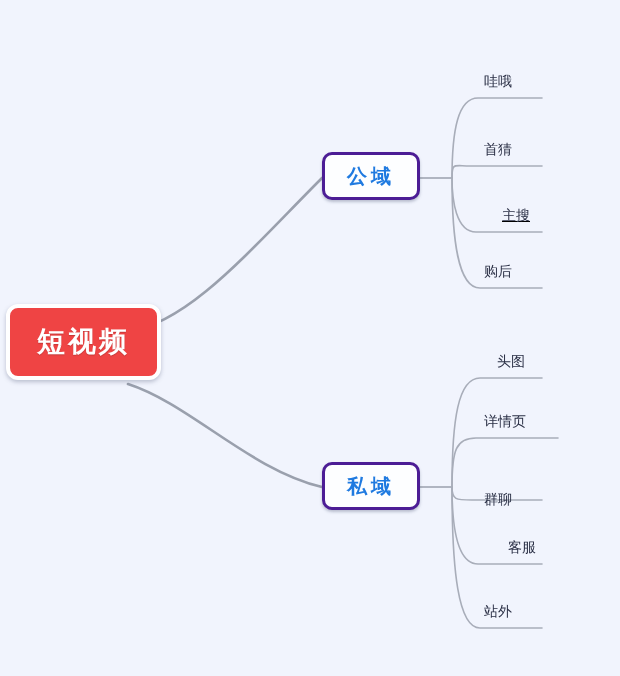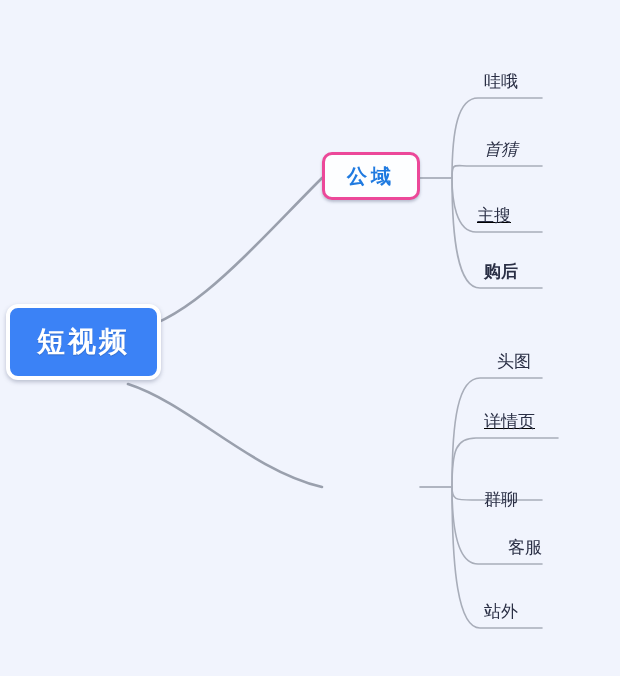--- a/index.html
+++ b/index.html
@@ -30,21 +30,21 @@
 
   
   .root-node {
     position: absolute;
     left: 6px;
     top: 304px;
     width: 155px;
     height: 76px;
     box-sizing: border-box;
     border-radius: 12px;
-    background: #3b82f6;
+    background: #ef4444;
     border: 4px solid #ffffff;
     box-shadow: 0 2px 4px rgba(80,90,120,0.35);
     display: flex;
     align-items: center;
     justify-content: center;
   }
   .root-label {
     color: #ffffff;
     font-size: 28px;
     font-weight: bold;
@@ -54,21 +54,21 @@
   }
 
   
   .branch-node {
     position: absolute;
     width: 98px;
     height: 48px;
     box-sizing: border-box;
     border-radius: 10px;
     background: #fdfeff;
-    border: 3px solid #ec4899;
+    border: 3px solid #4c1d95;
     box-shadow: 0 2px 3px rgba(80,90,120,0.35);
     display: flex;
     align-items: center;
     justify-content: center;
   }
   .branch-label {
     color: #1f7ae0;
     font-size: 20px;
     font-weight: bold;
     letter-spacing: 4px;
@@ -79,21 +79,21 @@
 
   
   .leaf-node {
     position: absolute;
     height: 30px;
     display: flex;
     align-items: flex-end;
   }
   .leaf-label {
     color: #2a2f45;
-    font-size: 17px;
+    font-size: 14px;
     line-height: 22px;
     font-family: "DejaVu Sans", "Liberation Sans", sans-serif;
     white-space: nowrap;
   }
 </style>
 </head>
 <body>
 
 <div id="mindmap-canvas">
 
@@ -120,38 +120,41 @@
   </svg>
 
   <div class="root-node">
     <span class="root-label">短视频</span>
   </div>
 
   <div class="branch-node" id="branch-gongyu">
     <span class="branch-label">公域</span>
   </div>
 
+  <div class="branch-node" id="branch-siyu">
+    <span class="branch-label">私域</span>
+  </div>
 
   <div class="leaf-node" style="left:484px; top:62px;">
     <span class="leaf-label">哇哦</span>
   </div>
-  <div class="leaf-node" style="left:484px; top:130px;font-style:italic;">
+  <div class="leaf-node" style="left:484px; top:130px;">
     <span class="leaf-label">首猜</span>
   </div>
-  <div class="leaf-node" style="left:477px; top:196px;text-decoration:underline;">
+  <div class="leaf-node" style="left:502px; top:196px;text-decoration:underline;">
     <span class="leaf-label">主搜</span>
   </div>
-  <div class="leaf-node" style="left:484px; top:252px;font-weight:bold;">
+  <div class="leaf-node" style="left:484px; top:252px;">
     <span class="leaf-label">购后</span>
   </div>
 
   <div class="leaf-node" style="left:497px; top:342px;">
     <span class="leaf-label">头图</span>
   </div>
-  <div class="leaf-node" style="left:484px; top:402px;text-decoration:underline;">
+  <div class="leaf-node" style="left:484px; top:402px;">
     <span class="leaf-label">详情页</span>
   </div>
   <div class="leaf-node" style="left:484px; top:480px;text-align:right;">
     <span class="leaf-label">群聊</span>
   </div>
   <div class="leaf-node" style="left:508px; top:528px;">
     <span class="leaf-label">客服</span>
   </div>
   <div class="leaf-node" style="left:484px; top:592px;text-align:center;">
     <span class="leaf-label">站外</span>

